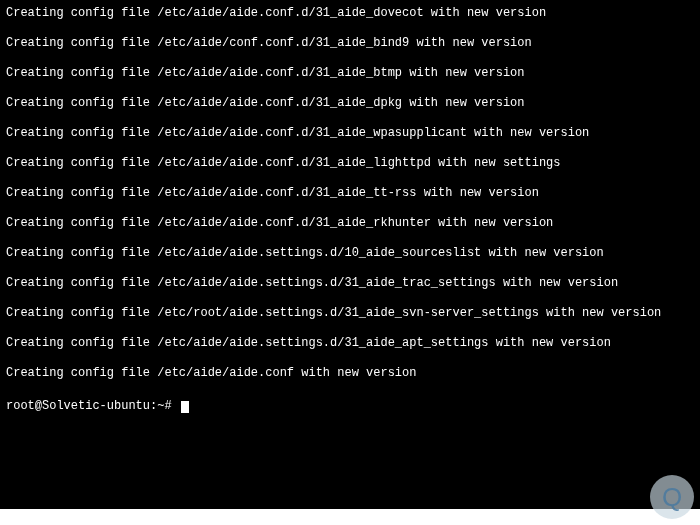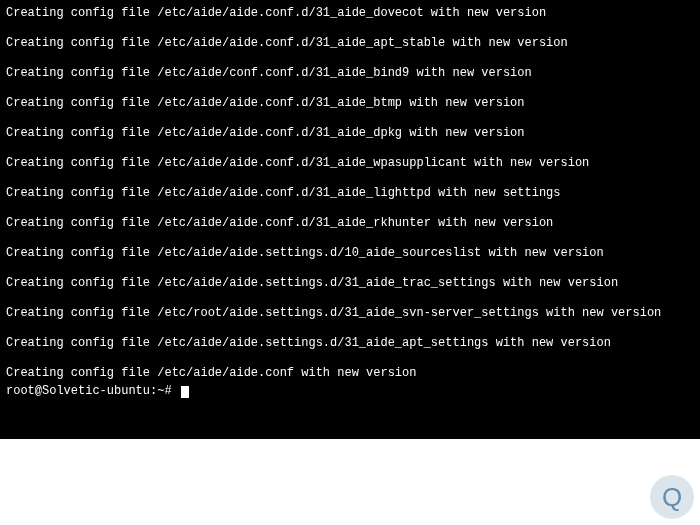--- a/index.html
+++ b/index.html
@@ -10,35 +10,35 @@
     body {
       background: #ffffff;
       width: 700px;
       height: 525px;
       overflow: hidden;
       position: relative;
     }
     .terminal {
       background: #000000;
       width: 700px;
-      height: 439px;
+      height: 509px;
       padding: 4px 6px;
       font-family: "Courier New", monospace;
       font-size: 12px;
       line-height: 1.5;
       color: #ffffff;
       overflow: hidden;
     }
     .terminal-line {
       white-space: nowrap;
       margin-bottom: 12px;
       display: block;
     }
     .terminal-line.tight {
-      margin-bottom: 0px;
+      margin-bottom: 15px;
     }
     .prompt-line {
       white-space: nowrap;
     }
     .cursor {
       display: inline-block;
       width: 8px;
       height: 12px;
       background: #ffffff;
       vertical-align: text-bottom;
@@ -59,26 +59,26 @@
       color: rgba(70, 120, 160, 0.8);
       font-family: Arial, sans-serif;
     }
   </style>
 </head>
 <body>
 
 <div class="terminal">
   <div id="lines-container">
       <span class="terminal-line">Creating config file /etc/aide/aide.conf.d/31_aide_dovecot with new version</span>
-      <span class="terminal-line">Creating config file /etc/aide/aide.conf.d/31_aide_apt_stable with new version</span>
       <span class="terminal-line">Creating config file /etc/aide/conf.conf.d/31_aide_bind9 with new version</span>
       <span class="terminal-line">Creating config file /etc/aide/aide.conf.d/31_aide_btmp with new version</span>
       <span class="terminal-line">Creating config file /etc/aide/aide.conf.d/31_aide_dpkg with new version</span>
       <span class="terminal-line">Creating config file /etc/aide/aide.conf.d/31_aide_wpasupplicant with new version</span>
       <span class="terminal-line">Creating config file /etc/aide/aide.conf.d/31_aide_lighttpd with new settings</span>
+      <span class="terminal-line">Creating config file /etc/aide/aide.conf.d/31_aide_tt-rss with new version</span>
       <span class="terminal-line">Creating config file /etc/aide/aide.conf.d/31_aide_rkhunter with new version</span>
       <span class="terminal-line">Creating config file /etc/aide/aide.settings.d/10_aide_sourceslist with new version</span>
       <span class="terminal-line">Creating config file /etc/aide/aide.settings.d/31_aide_trac_settings with new version</span>
       <span class="terminal-line">Creating config file /etc/root/aide.settings.d/31_aide_svn-server_settings with new version</span>
       <span class="terminal-line">Creating config file /etc/aide/aide.settings.d/31_aide_apt_settings with new version</span>
     </div>
   <span class="terminal-line tight">Creating config file /etc/aide/aide.conf with new version</span>
   <span class="prompt-line"><span>root@Solvetic-ubuntu:~# </span><span class="cursor"></span></span>
 </div>
 

